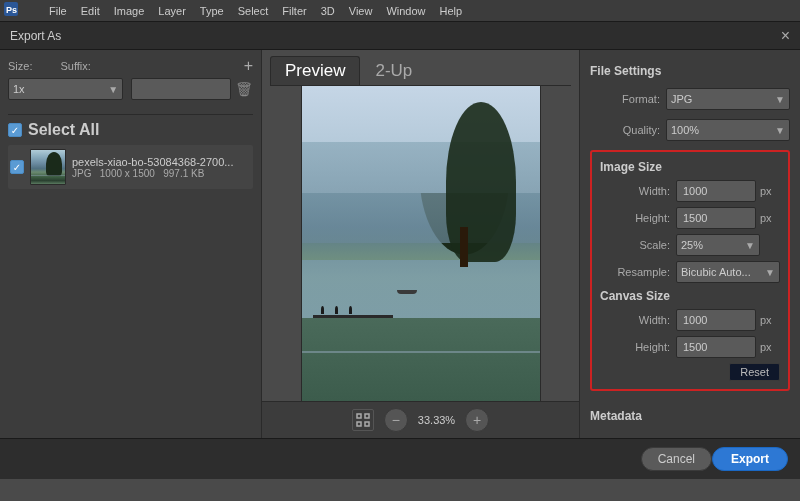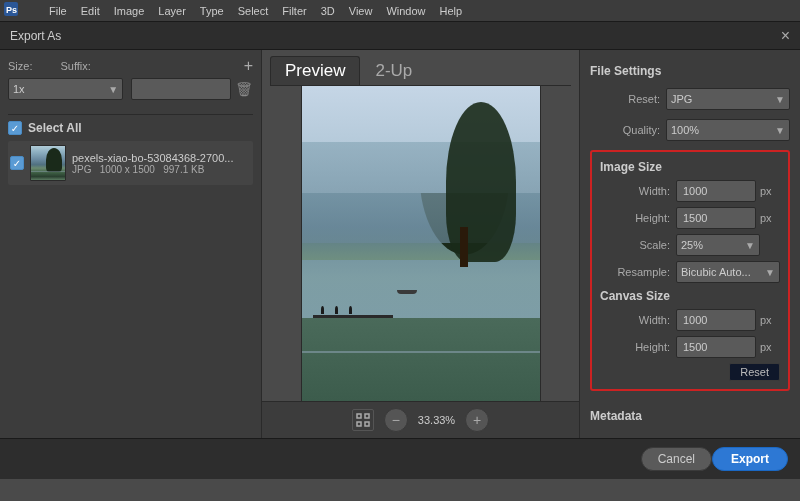--- a/index.html
+++ b/index.html
@@ -129,21 +129,21 @@
       background: #5a9bd4;
       border: 1px solid #4a8bc4;
       display: flex;
       align-items: center;
       justify-content: center;
       border-radius: 2px;
       cursor: pointer;
       flex-shrink: 0;
     }
     .checkbox-check { color: white; font-size: 10px; }
-    .select-all-label { color: #ccc; font-size: 12px; font-weight: bold; }
+    .select-all-label { color: #ccc; font-size: 16px; font-weight: bold; }
 
     
     .file-list-item {
       display: flex;
       align-items: center;
       gap: 6px;
       padding: 4px 2px;
       background: #444;
       border-radius: 2px;
     }
@@ -551,21 +551,21 @@
           <span style="font-size:14px;line-height:1;">+</span>
         </div>
       </div>
     </div>
 
     <div class="right-panel">
 
       <div class="section-title">File Settings</div>
 
       <div class="field-row">
-        <span class="field-label">Reset:</span>
+        <span class="field-label">Format:</span>
         <div class="dropdown-wrapper" style="flex:1;">
           <select>
             <option>JPG</option>
             <option>PNG</option>
             <option>GIF</option>
             <option>SVG</option>
             <option>WEBP</option>
           </select>
           <span class="dropdown-arrow">▼</span>
         </div>

